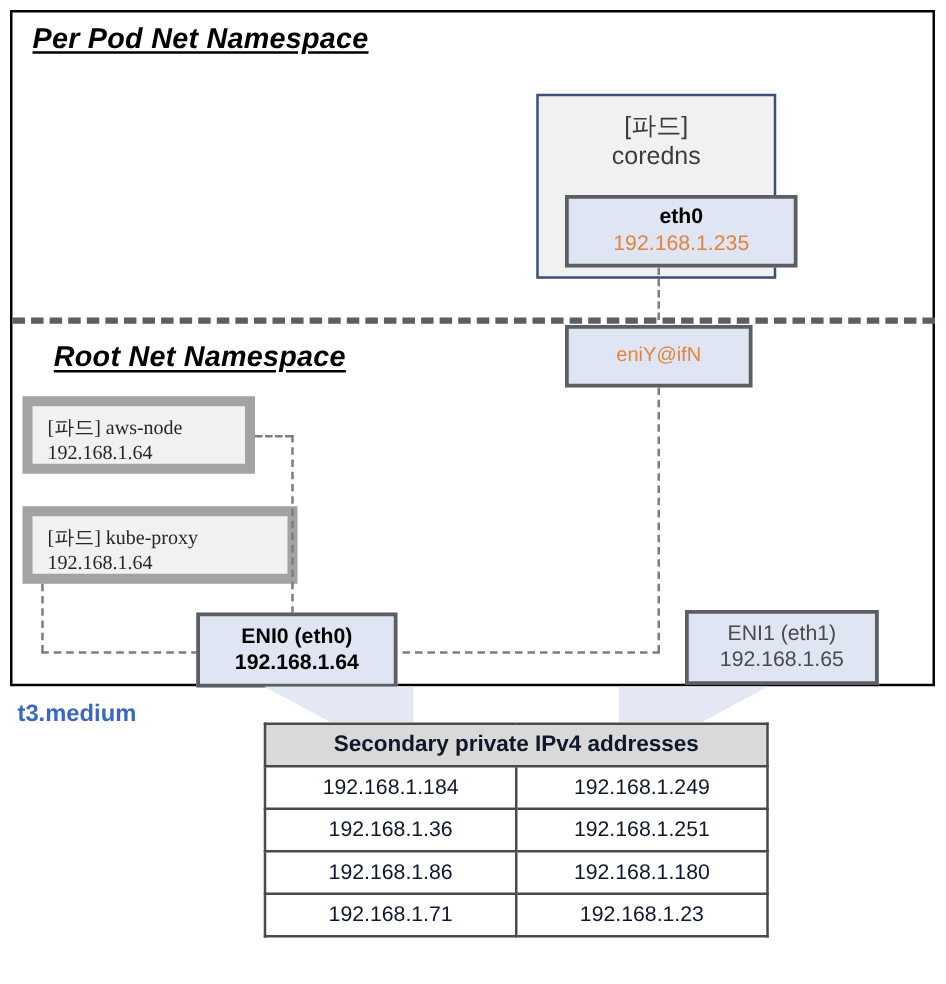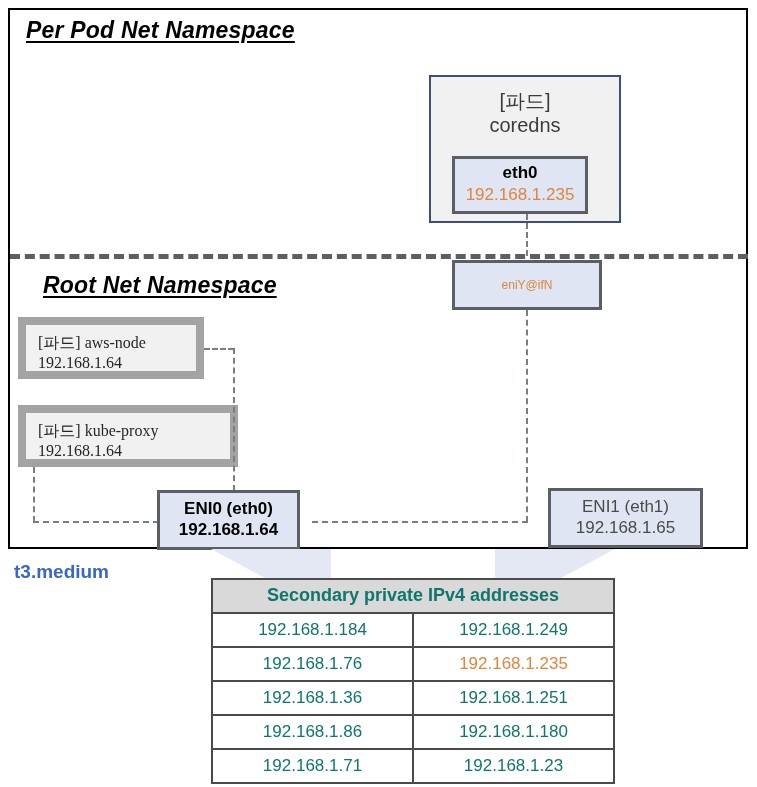--- a/index.html
+++ b/index.html
@@ -38,58 +38,58 @@
   
   #pod-coredns{
     left:429px;top:75px;width:192px;height:148px;
     border:2px solid #3c4f79;background:#f1f1f1;
   }
   #pod-coredns .pod-title{
     position:absolute;left:0;right:0;top:12px;
     text-align:center;font-size:20px;color:#3b3b3b;line-height:1.22;
   }
   #pod-eth0{
-    left:452px;top:156px;width:136px;height:58px;
+    left:452px;top:156px;width:186px;height:58px;
     border:3px solid #5b5f63;background:#dfe5f2;
   }
   #pod-eth0 .eth0-label{
     position:absolute;left:0;right:0;top:4px;text-align:center;
     font-size:17px;font-weight:bold;color:#000;
   }
   #pod-eth0 .eth0-ip{
     position:absolute;left:0;right:0;top:26px;text-align:center;
     font-size:17px;color:#e1853c;
   }
 
   
   #veth-box{
     left:452px;top:260px;width:150px;height:50px;
     border:3px solid #5b5f63;background:#dfe5f2;
     display:flex;align-items:center;justify-content:center;
-    font-size:12px;color:#e1853c;
+    font-size:16px;color:#e1853c;
   }
 
   
   .serif-pod{
     border:8px solid #a3a3a3;background:#f1f1f1;
     font-family:"Liberation Serif", serif;
     font-size:16px;color:#262626;line-height:1.28;
     padding:8px 10px 6px 12px;
   }
   #pod-aws-node{left:18px;top:317px;width:186px;height:62px;}
   #pod-kube-proxy{left:18px;top:405px;width:220px;height:62px;}
 
   
   .eni-box{
     border:3px solid #5b5f63;background:#dfe5f2;
     text-align:center;
   }
   .eni-box .eni-name{font-size:17px;font-weight:bold;line-height:1.25;margin-top:5px;}
   .eni-box .eni-ip{font-size:17px;font-weight:bold;line-height:1.25;}
-  #eni0{left:157px;top:490px;width:143px;height:60px;color:#000;}
+  #eni0{left:157px;top:490px;width:161px;height:60px;color:#000;}
   #eni1{left:548px;top:488px;width:155px;height:60px;color:#4a4a4a;}
   #eni1 .eni-name,#eni1 .eni-ip{font-weight:normal;}
 
   
   .funnel{background:#e4e8f4;}
   #funnel-left{
     left:211px;top:549px;width:120px;height:29px;
     clip-path:polygon(100% 0,0 0,45% 100%,100% 100%);
   }
   #funnel-right{
@@ -102,21 +102,21 @@
     left:14px;top:561px;font-size:19px;font-weight:bold;color:#3a66c4;
   }
 
   
   #ip-table{
     left:211px;top:578px;width:404px;
     border-collapse:collapse;
   }
   #ip-table th,#ip-table td{
     border:2px solid #4a4a4a;
-    text-align:center;font-size:17px;color:#0f766e;
+    text-align:center;font-size:17px;color:#0f172a;
     padding:3px 0 4px;height:25px;
   }
   #ip-table th{background:#d9d9d9;font-weight:bold;}
   #ip-table td{background:#fff;font-weight:normal;}
   #ip-table td.hl{color:#e1853c;}
   #ip-table .tbl-title{font-size:18px;}
 
   
   .dash-h{border-top:2px dashed #7a7e82;height:0;}
   .dash-v{border-left:2px dashed #7a7e82;width:0;}
@@ -193,24 +193,20 @@
     <tr>
       <th class="tbl-title" colspan="2">Secondary private IPv4 addresses</th>
     </tr>
   </thead>
   <tbody id="ip-table-body">
       <tr>
         <td>192.168.1.184</td>
         <td>192.168.1.249</td>
       </tr>
       <tr>
-        <td>192.168.1.76</td>
-        <td class="hl">192.168.1.235</td>
-      </tr>
-      <tr>
         <td>192.168.1.36</td>
         <td>192.168.1.251</td>
       </tr>
       <tr>
         <td>192.168.1.86</td>
         <td>192.168.1.180</td>
       </tr>
       <tr>
         <td>192.168.1.71</td>
         <td>192.168.1.23</td>

